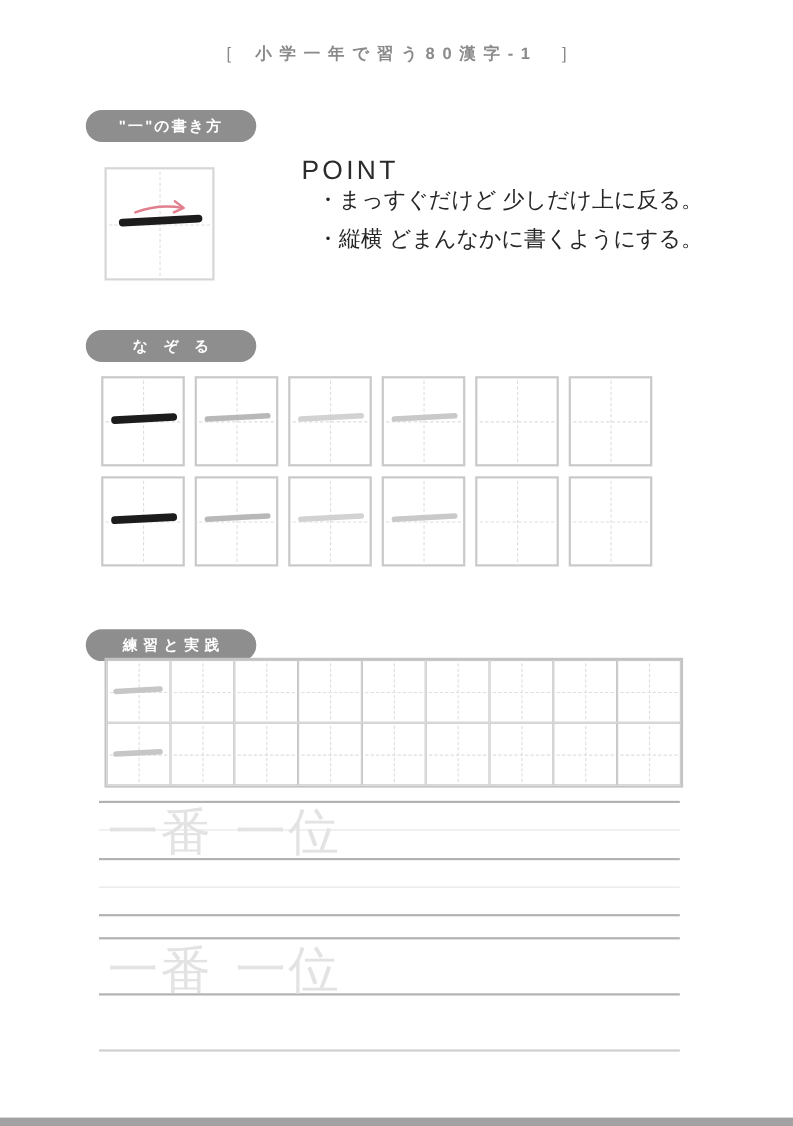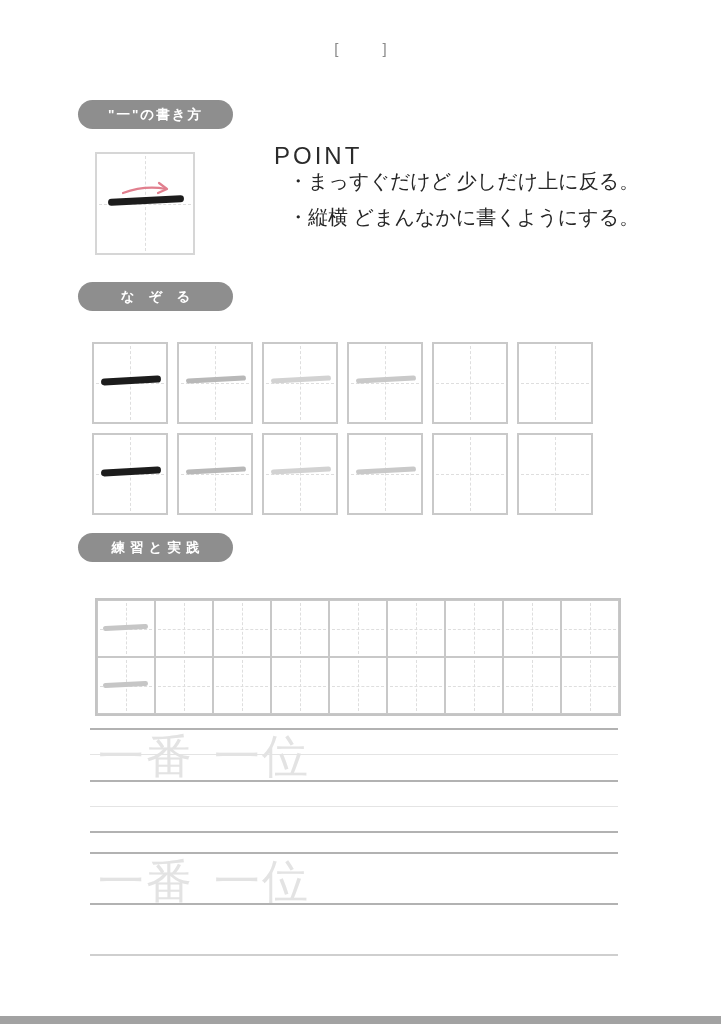--- a/index.html
+++ b/index.html
@@ -13,22 +13,22 @@
     color:#8a8a8a;font-size:15px;font-weight:bold;
   }
   .hdr .bracket{margin:0 22px;font-weight:normal;}
   .hdr .ttl{letter-spacing:7px;}
   
   .badge{
     position:absolute;left:78px;width:155px;height:29px;background:#8e8e8e;border-radius:15px;
     color:#fff;font-size:13.5px;font-weight:bold;display:flex;align-items:center;justify-content:center;
   }
   .badge.b1{top:100px;letter-spacing:2px;}
-  .badge.b2{top:282px;letter-spacing:14px;text-indent:14px;}
-  .badge.b3{top:533px;letter-spacing:5px;text-indent:5px;}
+  .badge.b2{top:300px;letter-spacing:14px;text-indent:14px;}
+  .badge.b3{top:572px;letter-spacing:5px;text-indent:5px;}
   
   .card{
     position:absolute;left:95px;top:152px;width:100px;height:103px;background:#fff;
     border:2px solid #d6d6d6;box-sizing:border-box;
   }
   .cross-v{position:absolute;left:50%;top:2px;bottom:2px;width:0;border-left:1px dashed #dedede;}
   .cross-h{position:absolute;top:50%;left:2px;right:2px;height:0;border-top:1px dashed #dedede;}
   .stroke{
     position:absolute;border-radius:4px;background:#1c1c1c;transform:rotate(-3deg);
   }
@@ -73,20 +73,21 @@
   
   .bottombar{position:absolute;left:0;top:1016px;width:100%;height:8px;background:#a2a2a2;}
 </style>
 </head>
 <body>
 
 <div id="sheet">
 
   <div class="hdr">
     <span class="bracket">[</span>
+    <span class="ttl">小学一年で習う80漢字-1</span>
     <span class="bracket">]</span>
   </div>
 
   <div class="badge b1">"一"の書き方</div>
 
   <div class="card">
     <div class="cross-v"></div>
     <div class="cross-h"></div>
     <div class="stroke"></div>
     <svg class="arrow" width="52" height="18" viewBox="0 0 52 18">

